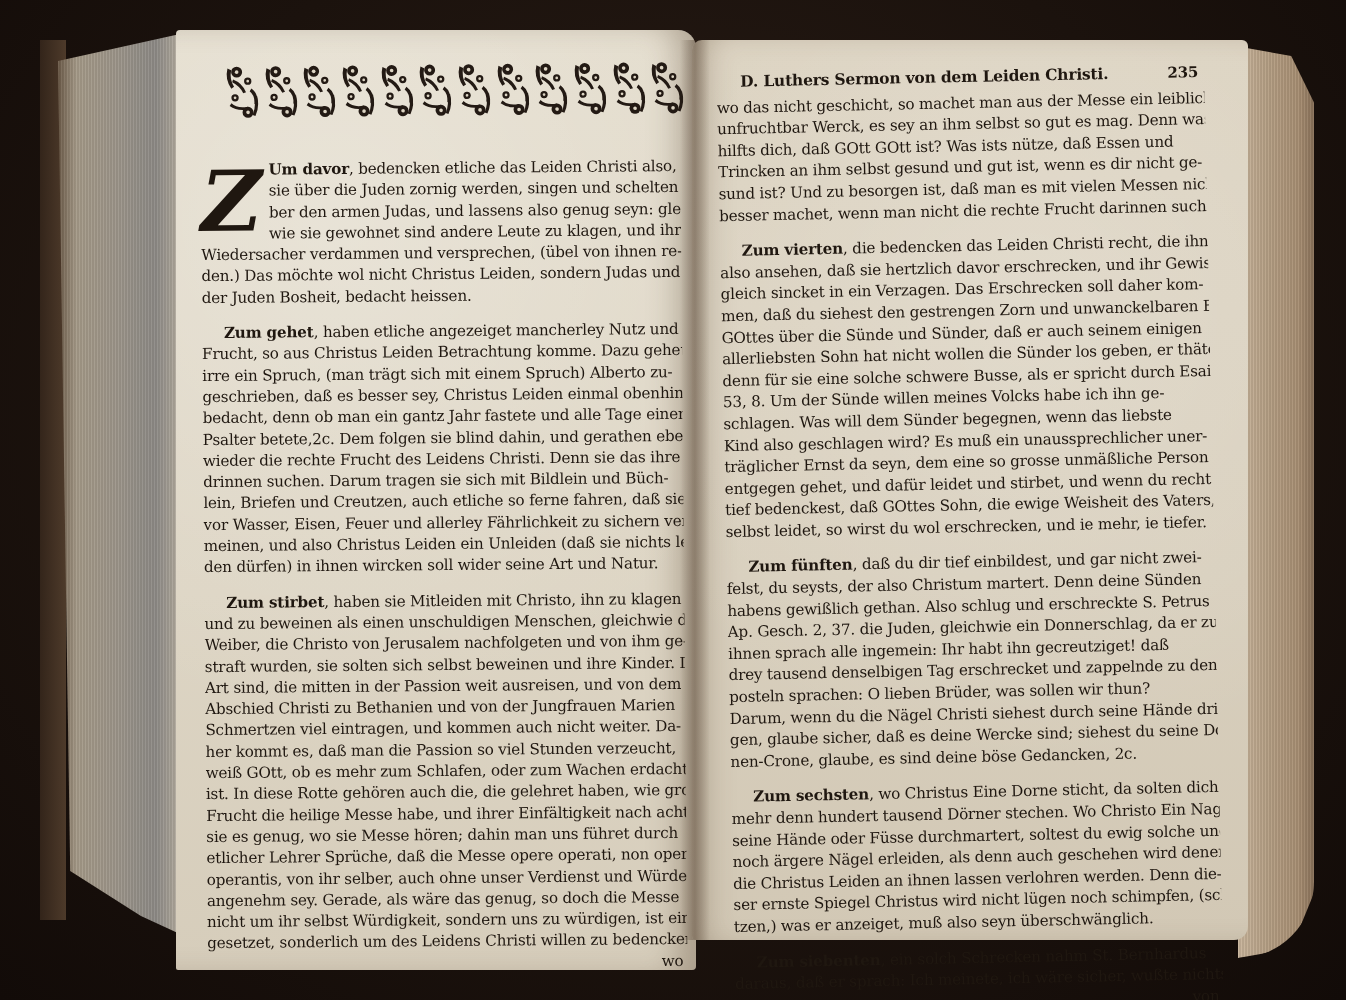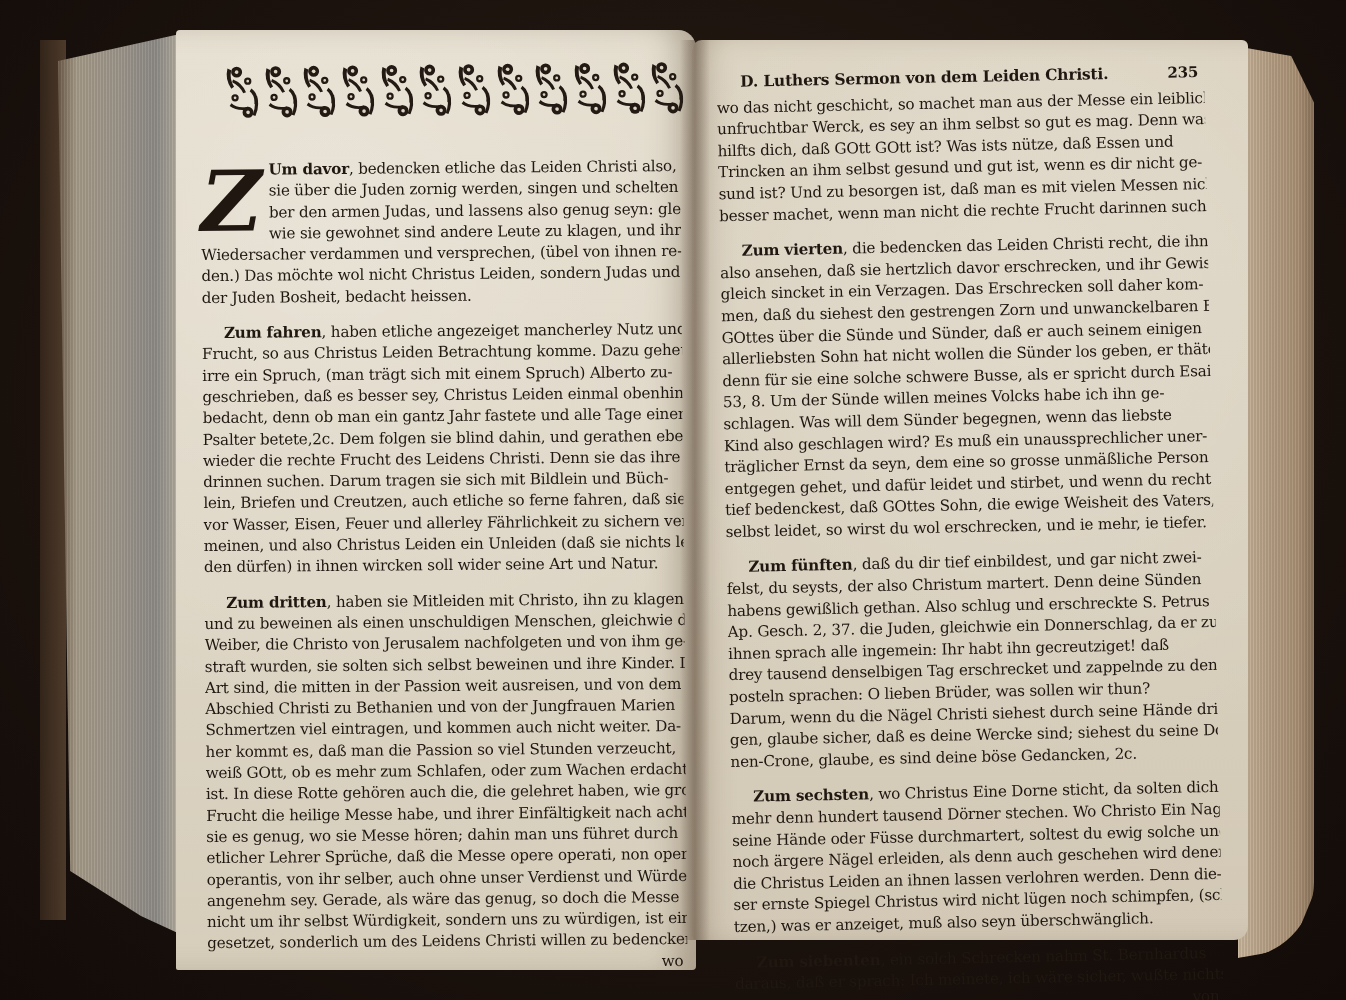--- a/index.html
+++ b/index.html
@@ -313,35 +313,35 @@
         <div class="dropcap">Z</div>
         <span class="line"><b>Um davor</b><span>, bedencken etliche das Leiden Christi also, daß</span></span>
         <span class="line">sie über die Juden zornig werden, singen und schelten ü-</span>
         <span class="line">ber den armen Judas, und lassens also genug seyn: gleich-</span>
         <span class="line">wie sie gewohnet sind andere Leute zu klagen, und ihre</span>
         <span class="line">Wiedersacher verdammen und versprechen, (übel von ihnen re-</span>
         <span class="line">den.) Das möchte wol nicht Christus Leiden, sondern Judas und</span>
         <span class="line">der Juden Bosheit, bedacht heissen.</span>
       </div>
       <div class="para">
-          <span class="line indent"><b>Zum fahren</b>, haben etliche angezeiget mancherley Nutz und</span>
+          <span class="line indent"><b>Zum gehet</b>, haben etliche angezeiget mancherley Nutz und</span>
           <span class="line">Frucht, so aus Christus Leiden Betrachtung komme. Dazu gehet</span>
           <span class="line">irre ein Spruch, (man trägt sich mit einem Spruch) Alberto zu-</span>
           <span class="line">geschrieben, daß es besser sey, Christus Leiden einmal obenhin be-</span>
           <span class="line">bedacht, denn ob man ein gantz Jahr fastete und alle Tage einen</span>
           <span class="line">Psalter betete,2c. Dem folgen sie blind dahin, und gerathen eben</span>
           <span class="line">wieder die rechte Frucht des Leidens Christi. Denn sie das ihre</span>
           <span class="line">drinnen suchen. Darum tragen sie sich mit Bildlein und Büch-</span>
           <span class="line">lein, Briefen und Creutzen, auch etliche so ferne fahren, daß sie sich</span>
           <span class="line">vor Wasser, Eisen, Feuer und allerley Fährlichkeit zu sichern ver-</span>
           <span class="line">meinen, und also Christus Leiden ein Unleiden (daß sie nichts lei-</span>
           <span class="line">den dürfen) in ihnen wircken soll wider seine Art und Natur.</span>
         </div>
       <div class="para">
-          <span class="line indent"><b>Zum dritten</b>, haben sie Mitleiden mit Christo, ihn zu klagen</span>
+          <span class="line indent"><b>Zum stirbet</b>, haben sie Mitleiden mit Christo, ihn zu klagen</span>
           <span class="line">und zu beweinen als einen unschuldigen Menschen, gleichwie die</span>
           <span class="line">Weiber, die Christo von Jerusalem nachfolgeten und von ihm ge-</span>
           <span class="line">straft wurden, sie solten sich selbst beweinen und ihre Kinder. Der</span>
           <span class="line">Art sind, die mitten in der Passion weit ausreisen, und von dem</span>
           <span class="line">Abschied Christi zu Bethanien und von der Jungfrauen Marien</span>
           <span class="line">Schmertzen viel eintragen, und kommen auch nicht weiter. Da-</span>
           <span class="line">her kommt es, daß man die Passion so viel Stunden verzeucht,</span>
           <span class="line">weiß GOtt, ob es mehr zum Schlafen, oder zum Wachen erdacht</span>
           <span class="line">ist. In diese Rotte gehören auch die, die gelehret haben, wie grosse</span>
           <span class="line">Frucht die heilige Messe habe, und ihrer Einfältigkeit nach achten</span>

